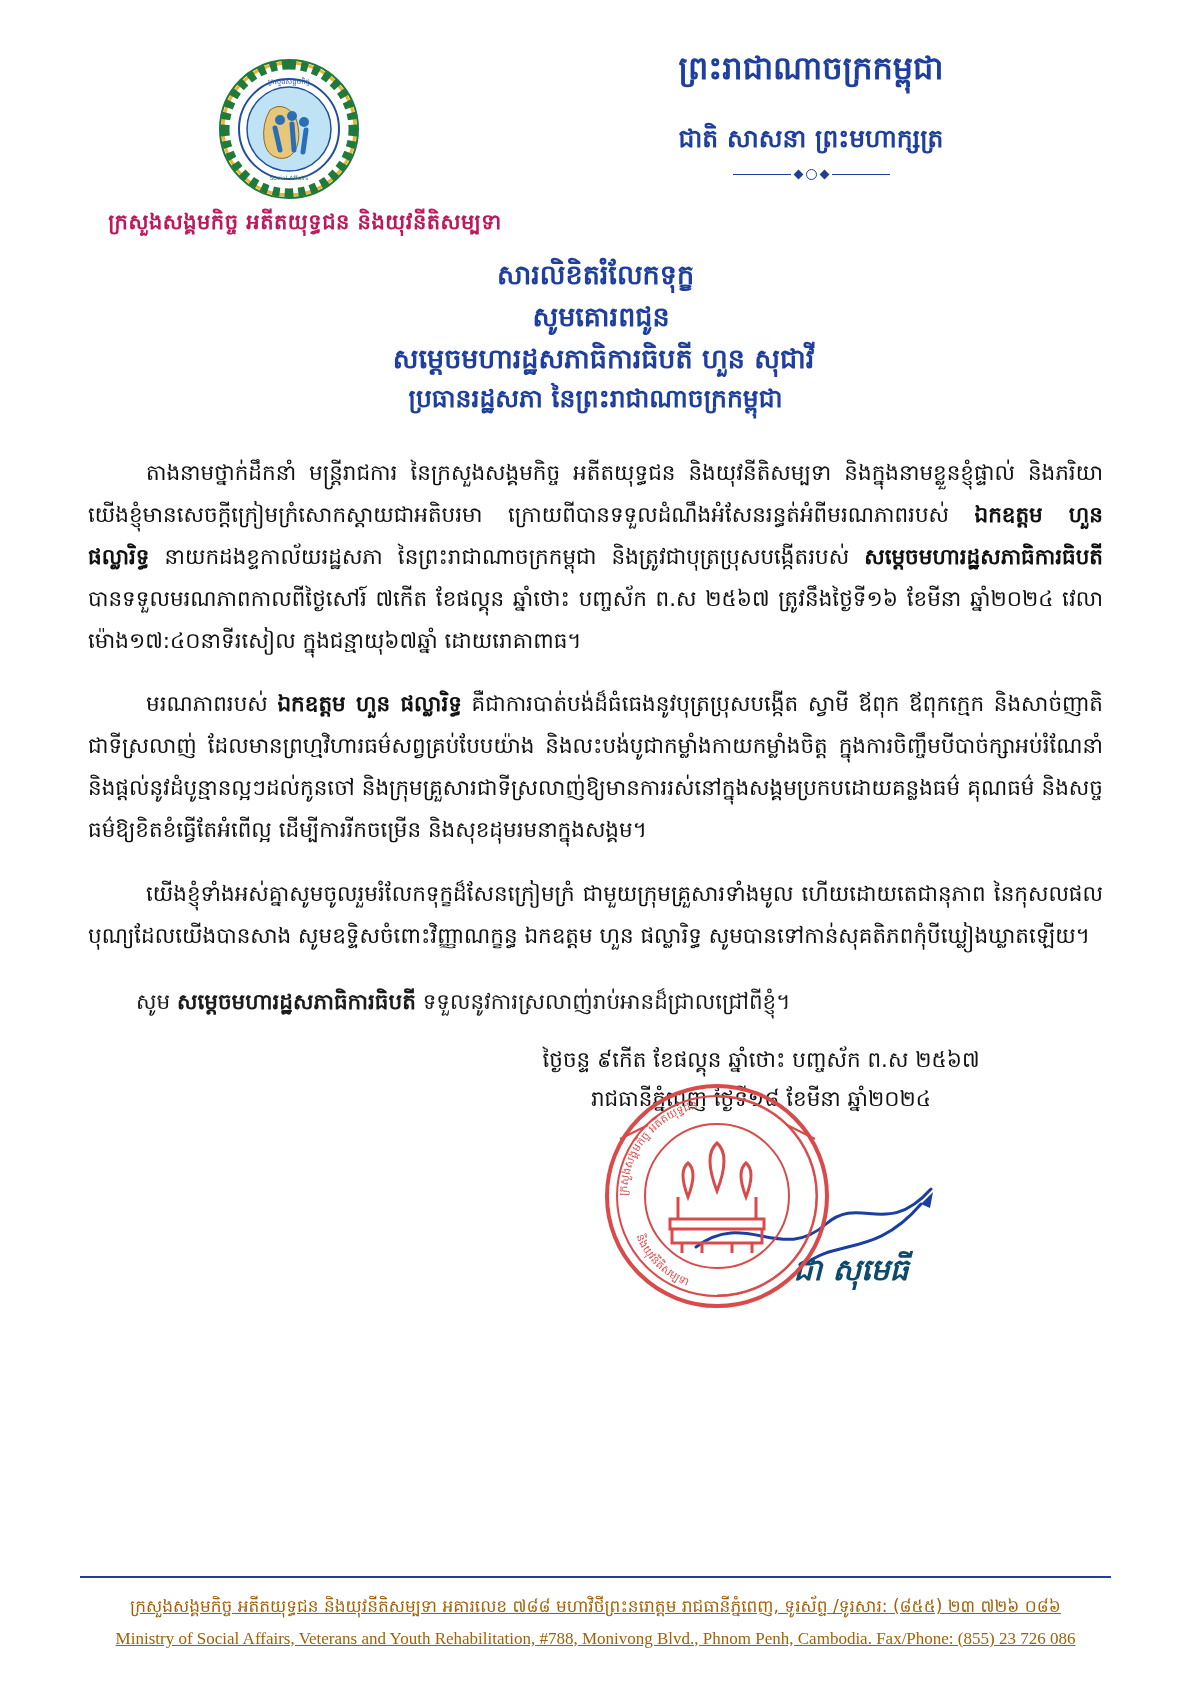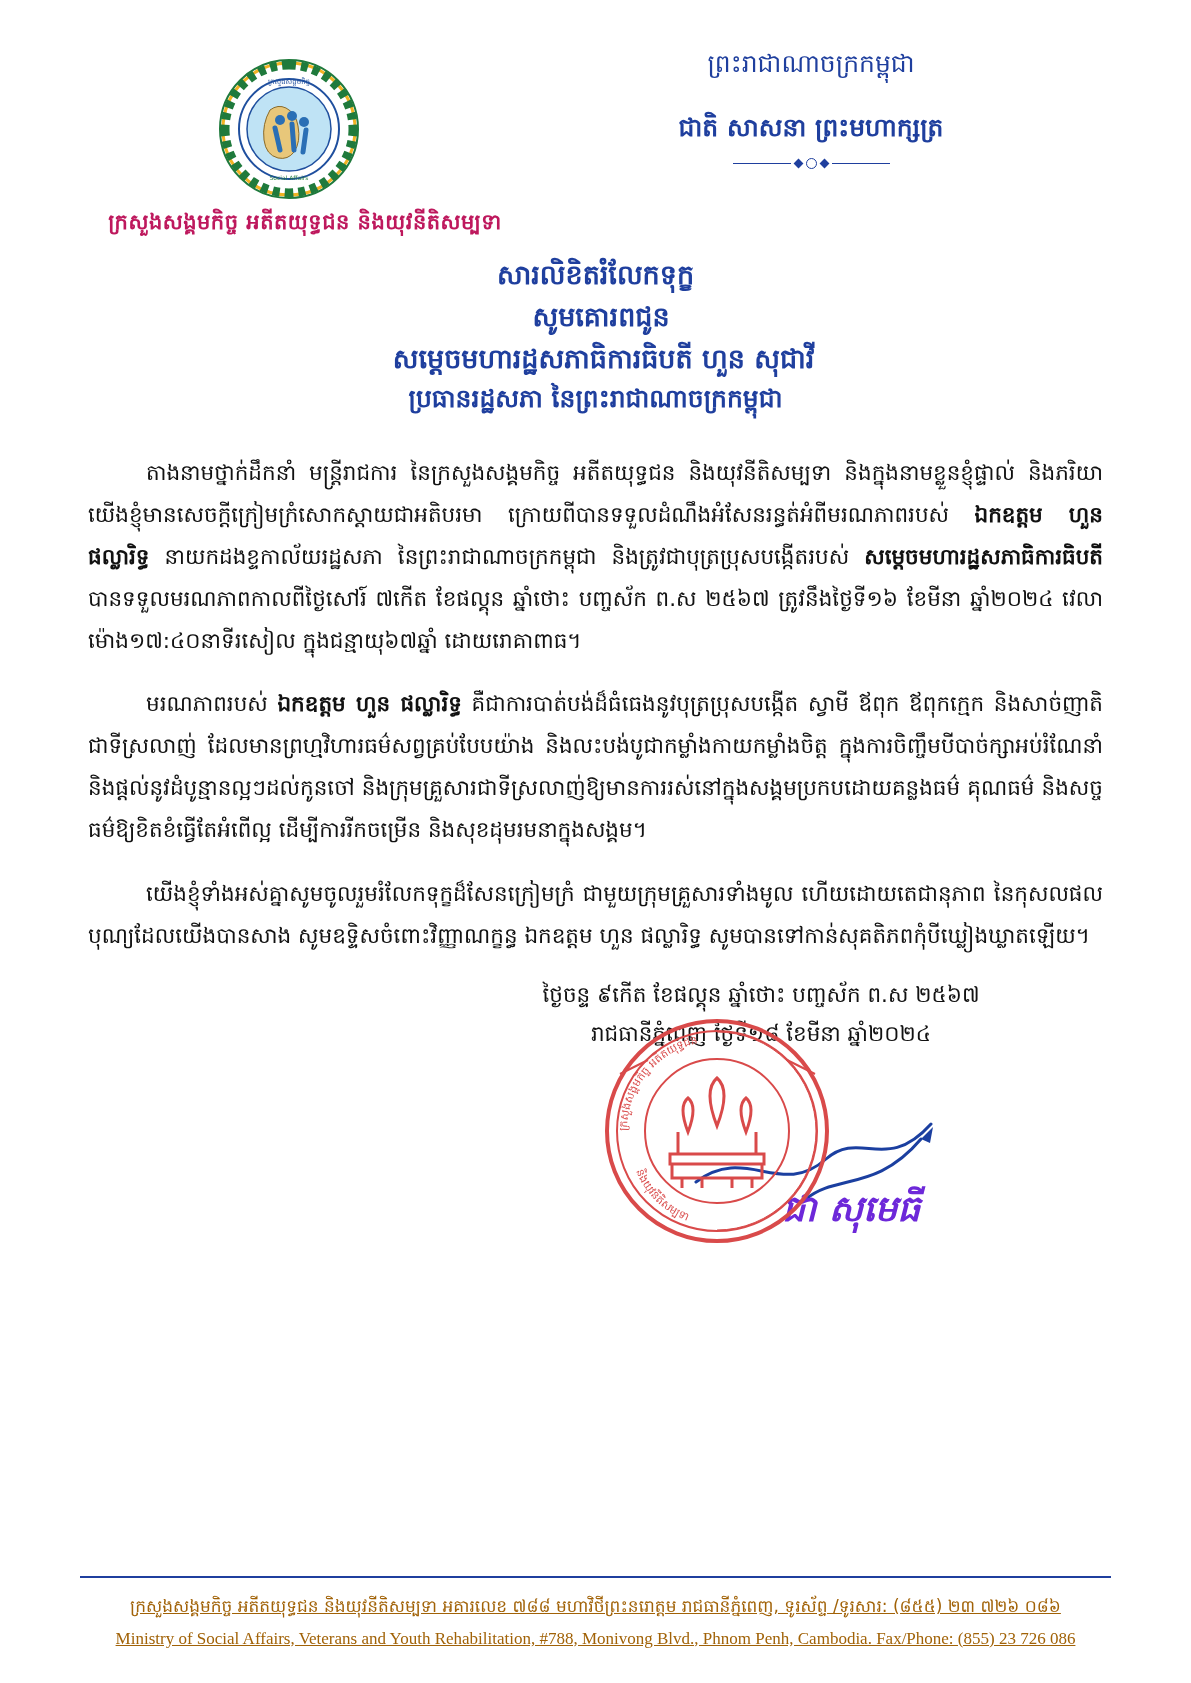--- a/index.html
+++ b/index.html
@@ -52,22 +52,22 @@
 
   .kingdom {
     position: absolute;
     right: 170px;
     top: 48px;
     width: 420px;
     text-align: center;
     color: #1f3f9e;
   }
   .kingdom .l1 {
-    font-size: 25px;
-    font-weight: normal;
+    font-size: 32px;
+    font-weight: bold;
     margin-bottom: 12px;
   }
   .kingdom .l2 {
     font-size: 25px;
     font-weight: bold;
     margin-bottom: 10px;
     margin-top: 28px;
   }
   .kingdom .orn {
     display: flex;
@@ -152,23 +152,23 @@
     font-size: 25px;
     font-weight: bold;
     color: #1f3f9e;
     width: 300px;
     text-align: center;
   }
   .sig-name {
     position: absolute;
     right: 180px;
     top: 210px;
-    font-size: 36px;
-    font-weight: bold;
-    color: #6d28d9;
+    font-size: 30px;
+    font-weight: bold;
+    color: #0c4a6e;
     width: 320px;
     text-align: center;
     font-style: italic;
   }
   .sig-scribble {
     position: absolute;
     right: 225px;
     top: 128px;
     width: 280px;
     height: 110px;
@@ -258,20 +258,21 @@
 
   <div class="body-wrap">
 
     <p class="para"><span>តាងនាមថ្នាក់ដឹកនាំ មន្ត្រីរាជការ នៃក្រសួងសង្គមកិច្ច អតីតយុទ្ធជន និងយុវនីតិសម្បទា និងក្នុងនាមខ្លួនខ្ញុំផ្ទាល់ និងភរិយា យើងខ្ញុំមានសេចក្តីក្រៀមក្រំសោកស្តាយជាអតិបរមា ក្រោយពីបានទទួលដំណឹងអំសែនរន្ធត់អំពីមរណភាពរបស់ </span><span class="b">ឯកឧត្តម ហួន ផល្លារិទ្ធ</span><span> នាយកដងខ្ទកាល័យរដ្ឋសភា នៃព្រះរាជាណាចក្រកម្ពុជា និងត្រូវជាបុត្រប្រុសបង្កើតរបស់ </span><span class="b">សម្តេចមហារដ្ឋសភាធិការធិបតី</span><span> បានទទួលមរណភាពកាលពីថ្ងៃសៅរ៍ ៧កើត ខែផល្គុន ឆ្នាំថោះ បញ្ចស័ក ព.ស ២៥៦៧ ត្រូវនឹងថ្ងៃទី១៦ ខែមីនា ឆ្នាំ២០២៤ វេលាម៉ោង១៧:៤០នាទីរសៀល ក្នុងជន្មាយុ៦៧ឆ្នាំ ដោយរោគាពាធ។</span></p>
 
     <p class="para"><span>មរណភាពរបស់ </span><span class="b">ឯកឧត្តម ហួន ផល្លារិទ្ធ</span><span> គឺជាការបាត់បង់ដ៏ធំធេងនូវបុត្រប្រុសបង្កើត ស្វាមី ឪពុក ឪពុកក្មេក និងសាច់ញាតិជាទីស្រលាញ់ ដែលមានព្រហ្មវិហារធម៌សព្វគ្រប់បែបយ៉ាង និងលះបង់បូជាកម្លាំងកាយកម្លាំងចិត្ត ក្នុងការចិញ្ចឹមបីបាច់ក្សាអប់រំណែនាំ និងផ្តល់នូវដំបូន្មានល្អៗដល់កូនចៅ និងក្រុមគ្រួសារជាទីស្រលាញ់ឱ្យមានការរស់នៅក្នុងសង្គមប្រកបដោយគន្លងធម៌ គុណធម៌ និងសច្ចធម៌ឱ្យខិតខំធ្វើតែអំពើល្អ ដើម្បីការរីកចម្រើន និងសុខដុមរមនាក្នុងសង្គម។</span></p>
 
     <p class="para">យើងខ្ញុំទាំងអស់គ្នាសូមចូលរួមរំលែកទុក្ខដ៏សែនក្រៀមក្រំ ជាមួយក្រុមគ្រួសារទាំងមូល ហើយដោយតេជានុភាព នៃកុសលផលបុណ្យដែលយើងបានសាង សូមឧទ្ទិសចំពោះវិញ្ញាណក្ខន្ធ ឯកឧត្តម ហួន ផល្លារិទ្ធ សូមបានទៅកាន់សុគតិភពកុំបីឃ្លៀងឃ្លាតឡើយ។</p>
   </div>
 
+  <div class="closing"><span>សូម </span><span class="b">សម្តេចមហារដ្ឋសភាធិការធិបតី</span><span> ទទួលនូវការស្រលាញ់រាប់អានដ៏ជ្រាលជ្រៅពីខ្ញុំ។</span></div>
 
   <div class="sig-area">
 
     <div class="sig-date">
       <div>ថ្ងៃចន្ទ ៩កើត ខែផល្គុន ឆ្នាំថោះ បញ្ចស័ក ព.ស ២៥៦៧</div>
       <div>រាជធានីភ្នំពេញ ថ្ងៃទី១៨ ខែមីនា ឆ្នាំ២០២៤</div>
     </div>
 
 
     <div class="sig-scribble">

